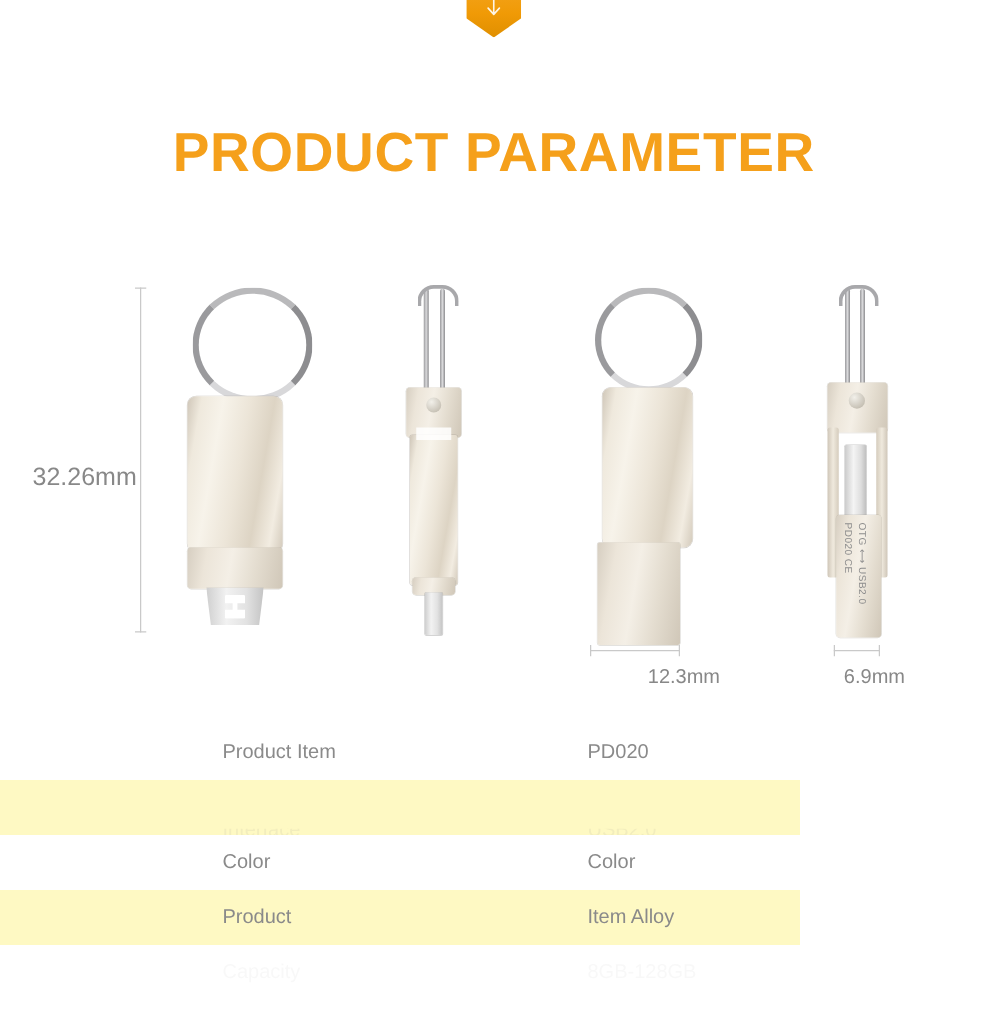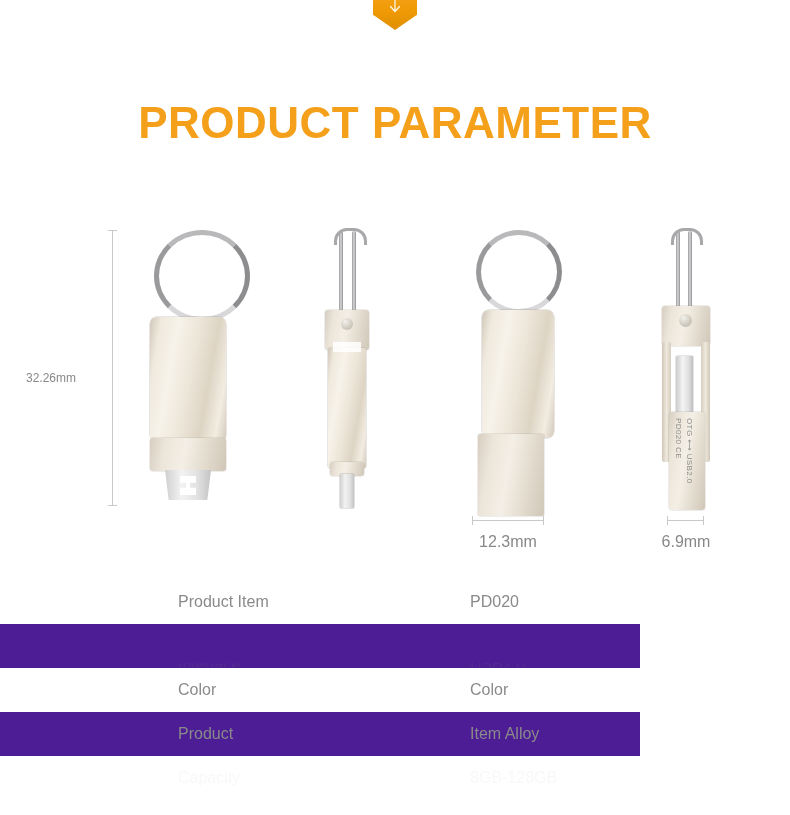--- a/index.html
+++ b/index.html
@@ -77,21 +77,21 @@
     background: #c9c9c9;
   }
   .dim-vert::before { top: 0; }
   .dim-vert::after  { bottom: 0; }
 
   .dim-vert-label {
     position: absolute;
     left: 26px;
     top: 371px;
     color: #888888;
-    font-size: 12px;
+    font-size: 20px;
     font-family: "Liberation Sans", sans-serif;
     white-space: nowrap;
   }
 
   
   .dim-horz {
     position: absolute;
     height: 1px;
     background: #c9c9c9;
   }
@@ -116,21 +116,21 @@
     left: 667px;
     top: 520px;
     width: 37px;
   }
   .dim-label {
     position: absolute;
     color: #888888;
     font-size: 16px;
     font-family: "Liberation Sans", sans-serif;
     white-space: nowrap;
-    text-align: center;
+    text-align: right;
   }
   .dim-label-w { left: 440px; top: 533px; width: 136px; }
   .dim-label-t { left: 648px; top: 533px; width: 76px; }
 
   
   .drive { position: absolute; }
 
   
   .ring {
     position: absolute;
@@ -195,21 +195,21 @@
     width: 790px;
   }
   .spec-row {
     position: relative;
     width: 640px;
     height: 44px;
     display: flex;
     align-items: center;
     box-sizing: border-box;
   }
-  .spec-row.shaded { background: #4c1d95; }
+  .spec-row.shaded { background: #fef9c3; }
   .spec-label {
     position: absolute;
     left: 178px;
     color: #8a8a8a;
     font-size: 16px;
     font-family: "Liberation Sans", sans-serif;
     white-space: nowrap;
   }
   .spec-value {
     position: absolute;

